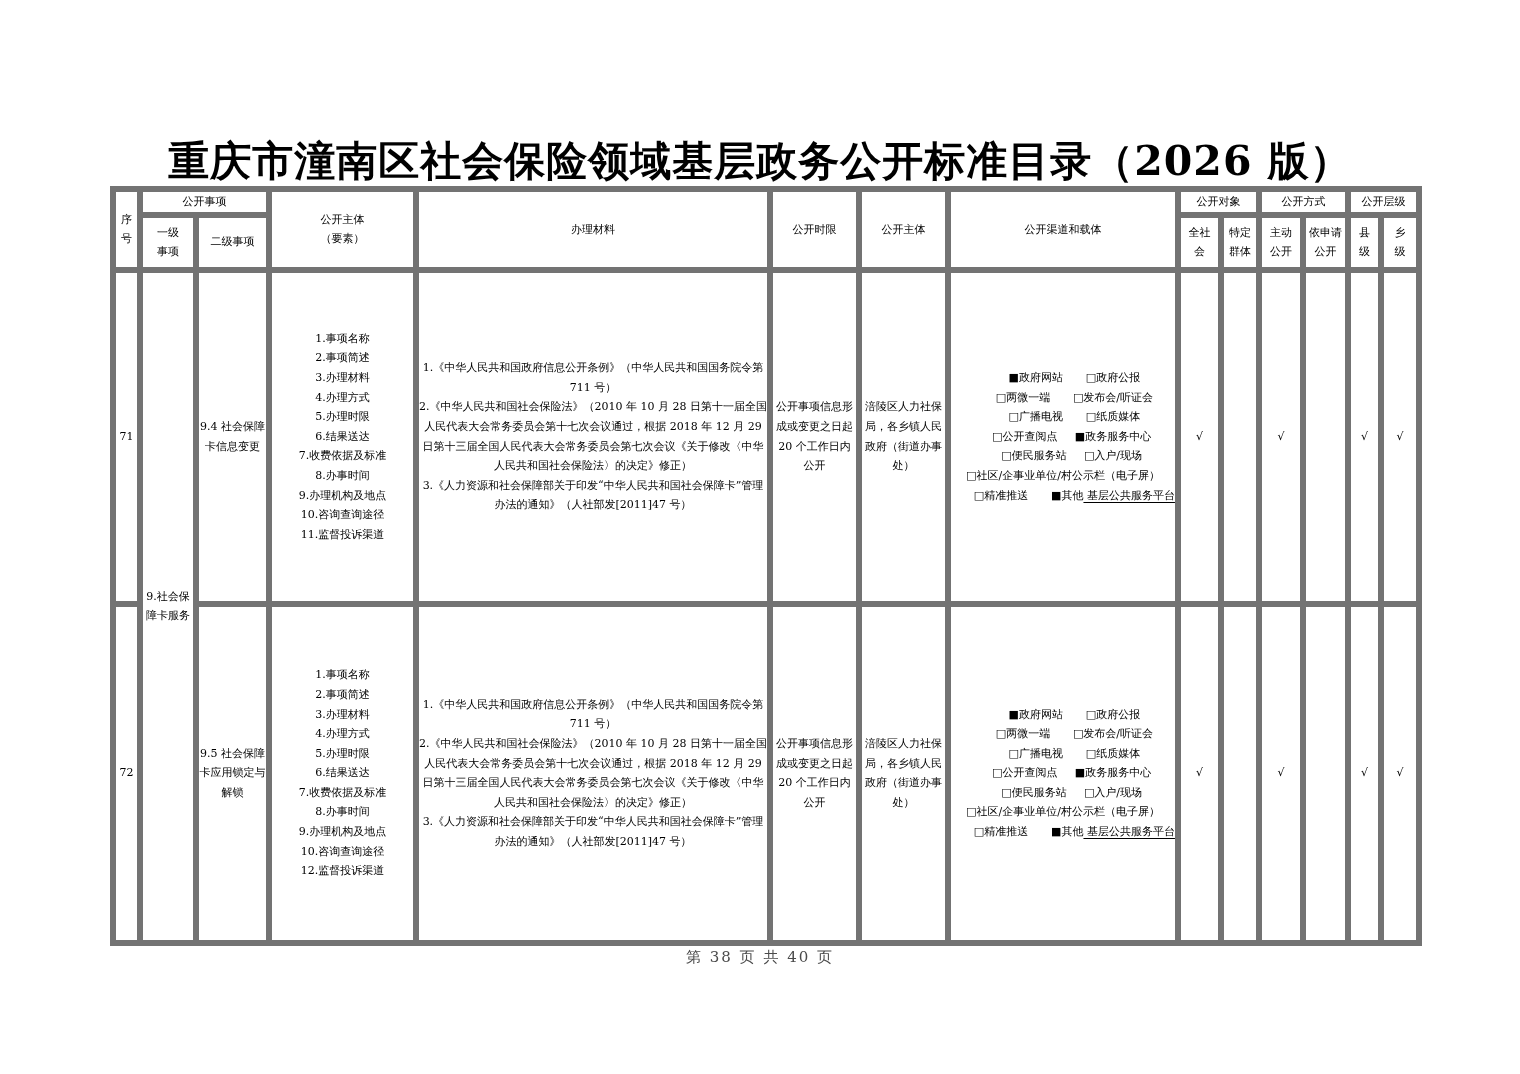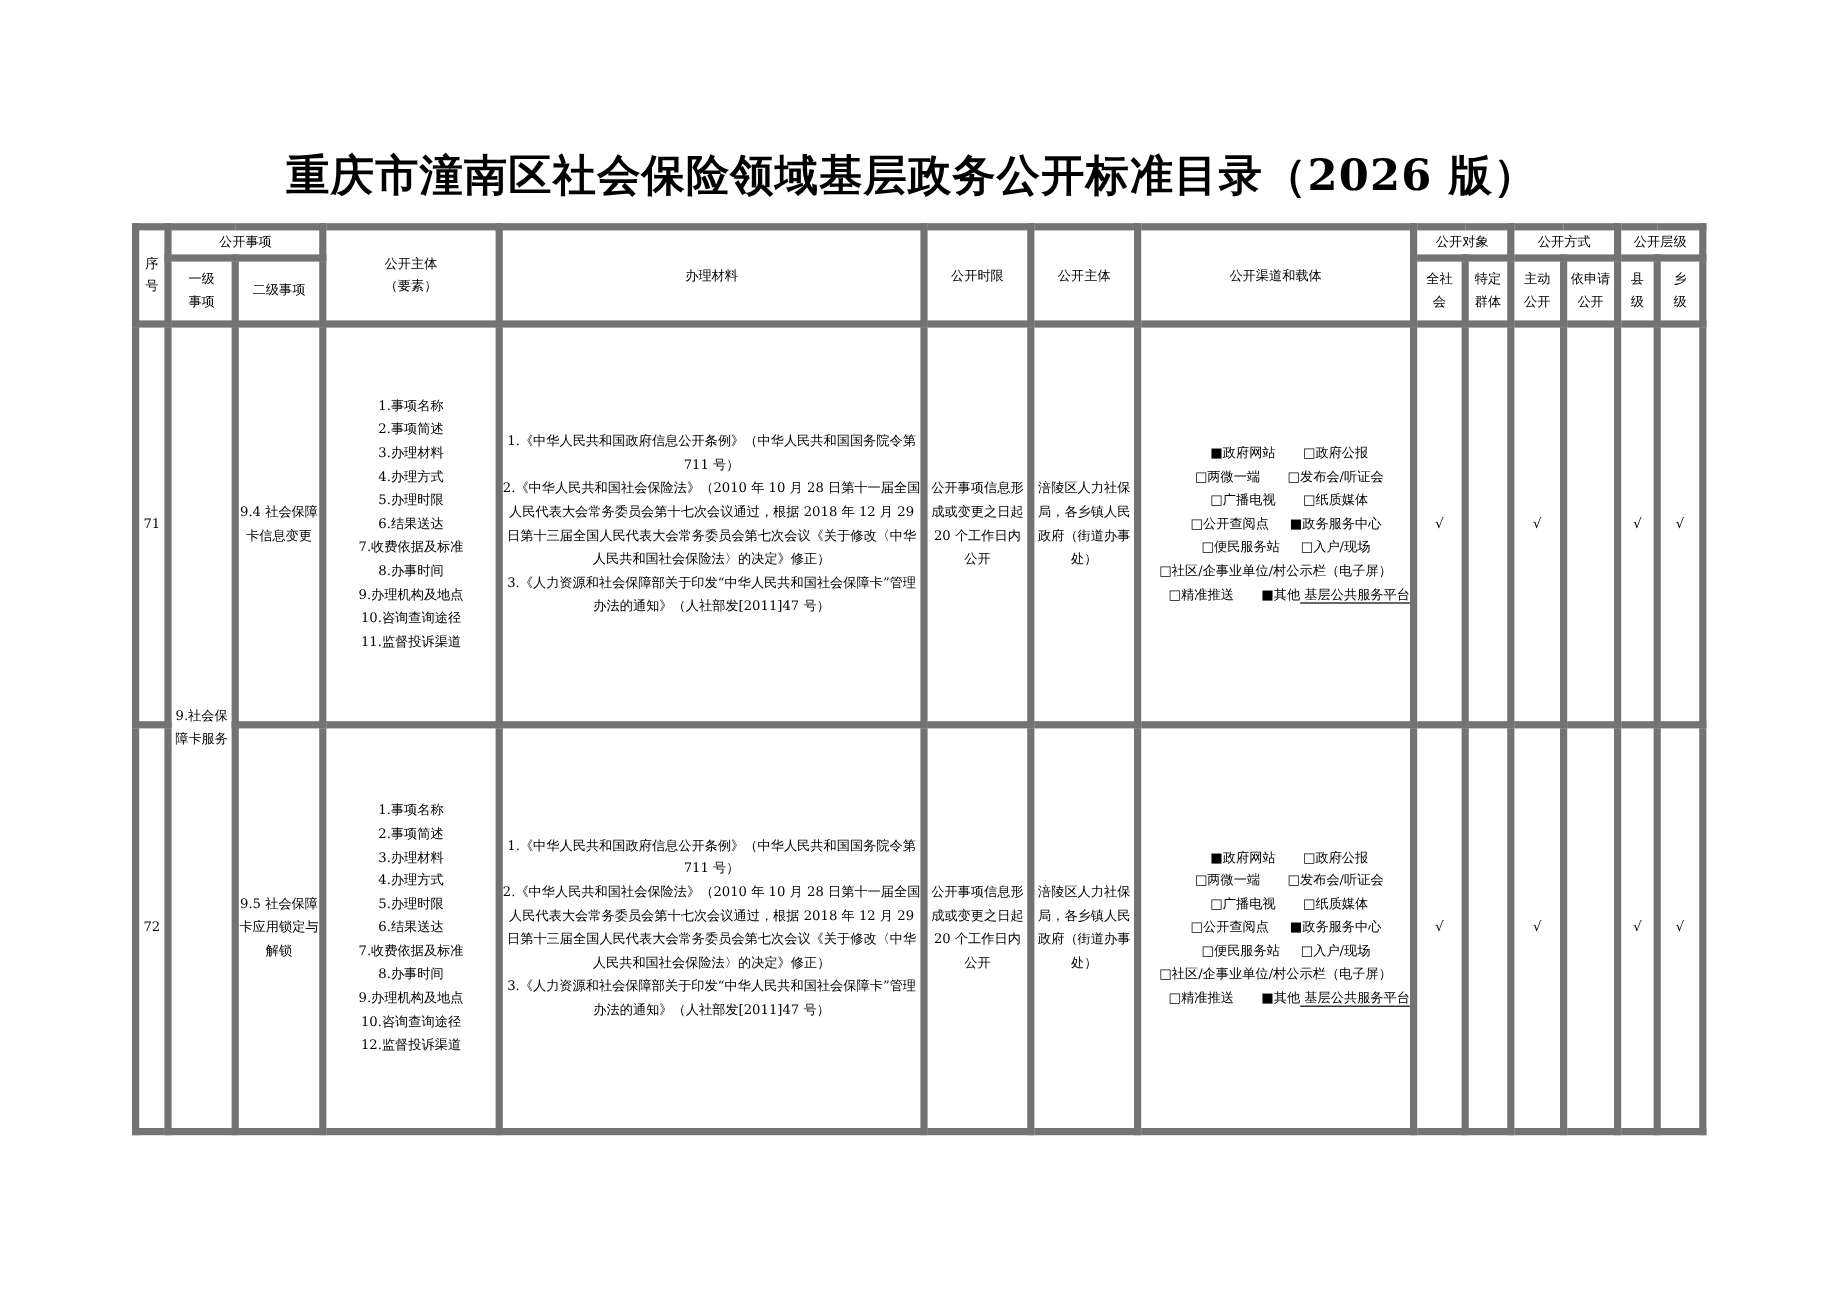--- a/index.html
+++ b/index.html
@@ -13,25 +13,25 @@
   }
   .page {
     position: relative;
     width: 1520px;
     height: 1074px;
     background: #ffffff;
     overflow: hidden;
   }
   .doc-title {
     position: absolute;
-    top: 122px;
+    top: 134px;
     left: 0;
     width: 100%;
     text-align: center;
-    font-size: 36px;
+    font-size: 41px;
     font-weight: 700;
     letter-spacing: 1px;
     white-space: nowrap;
   }
   table.doc-table {
     position: absolute;
     top: 186px;
     left: 110px;
     width: 1306px;
     border-collapse: collapse;
@@ -215,14 +215,15 @@
       <td class="cell-mark">√</td>
       <td class="cell-mark"></td>
       <td class="cell-mark">√</td>
       <td class="cell-mark"></td>
       <td class="cell-mark">√</td>
       <td class="cell-mark">√</td>
     </tr>
   </tbody>
     </table>
 
+  <div class="doc-footer">第 38 页 共 40 页</div>
 
 </div>
 
 </body></html>

